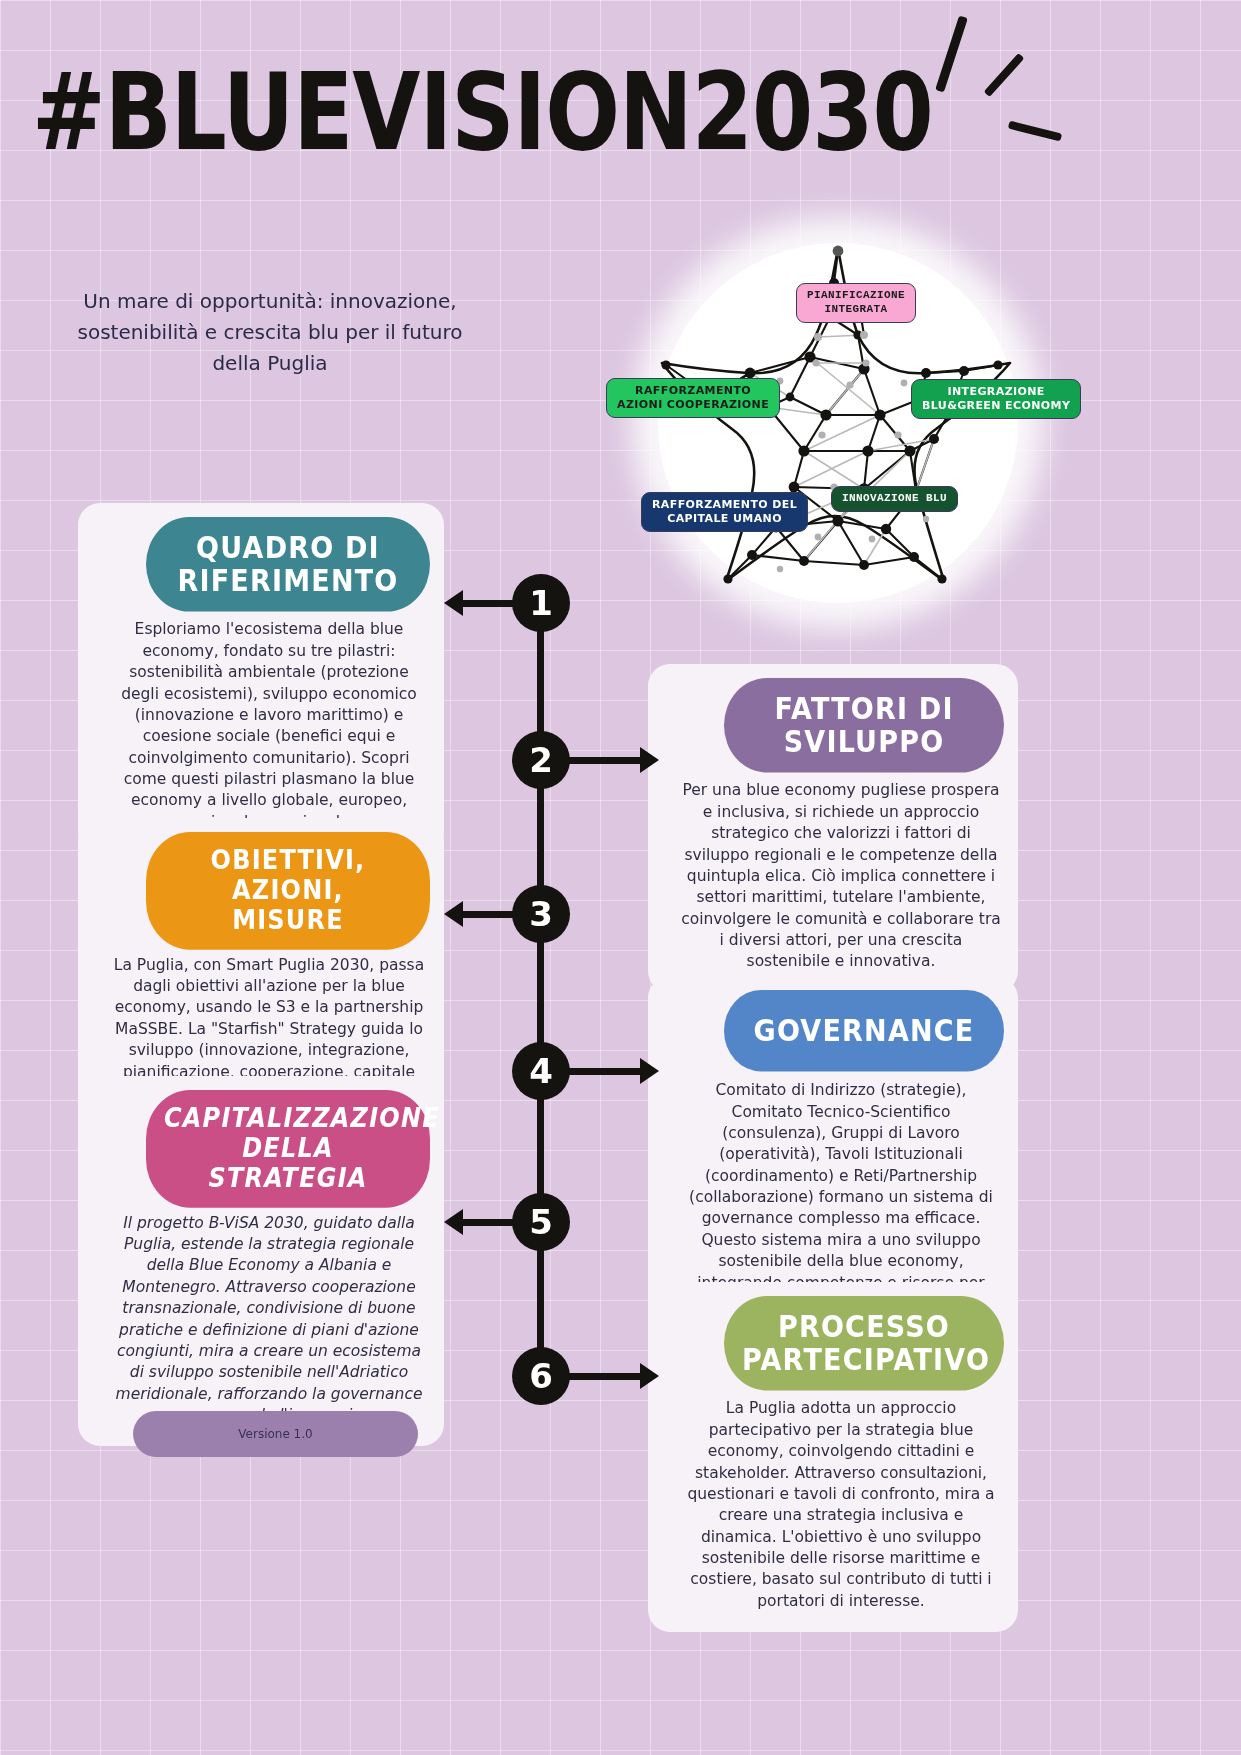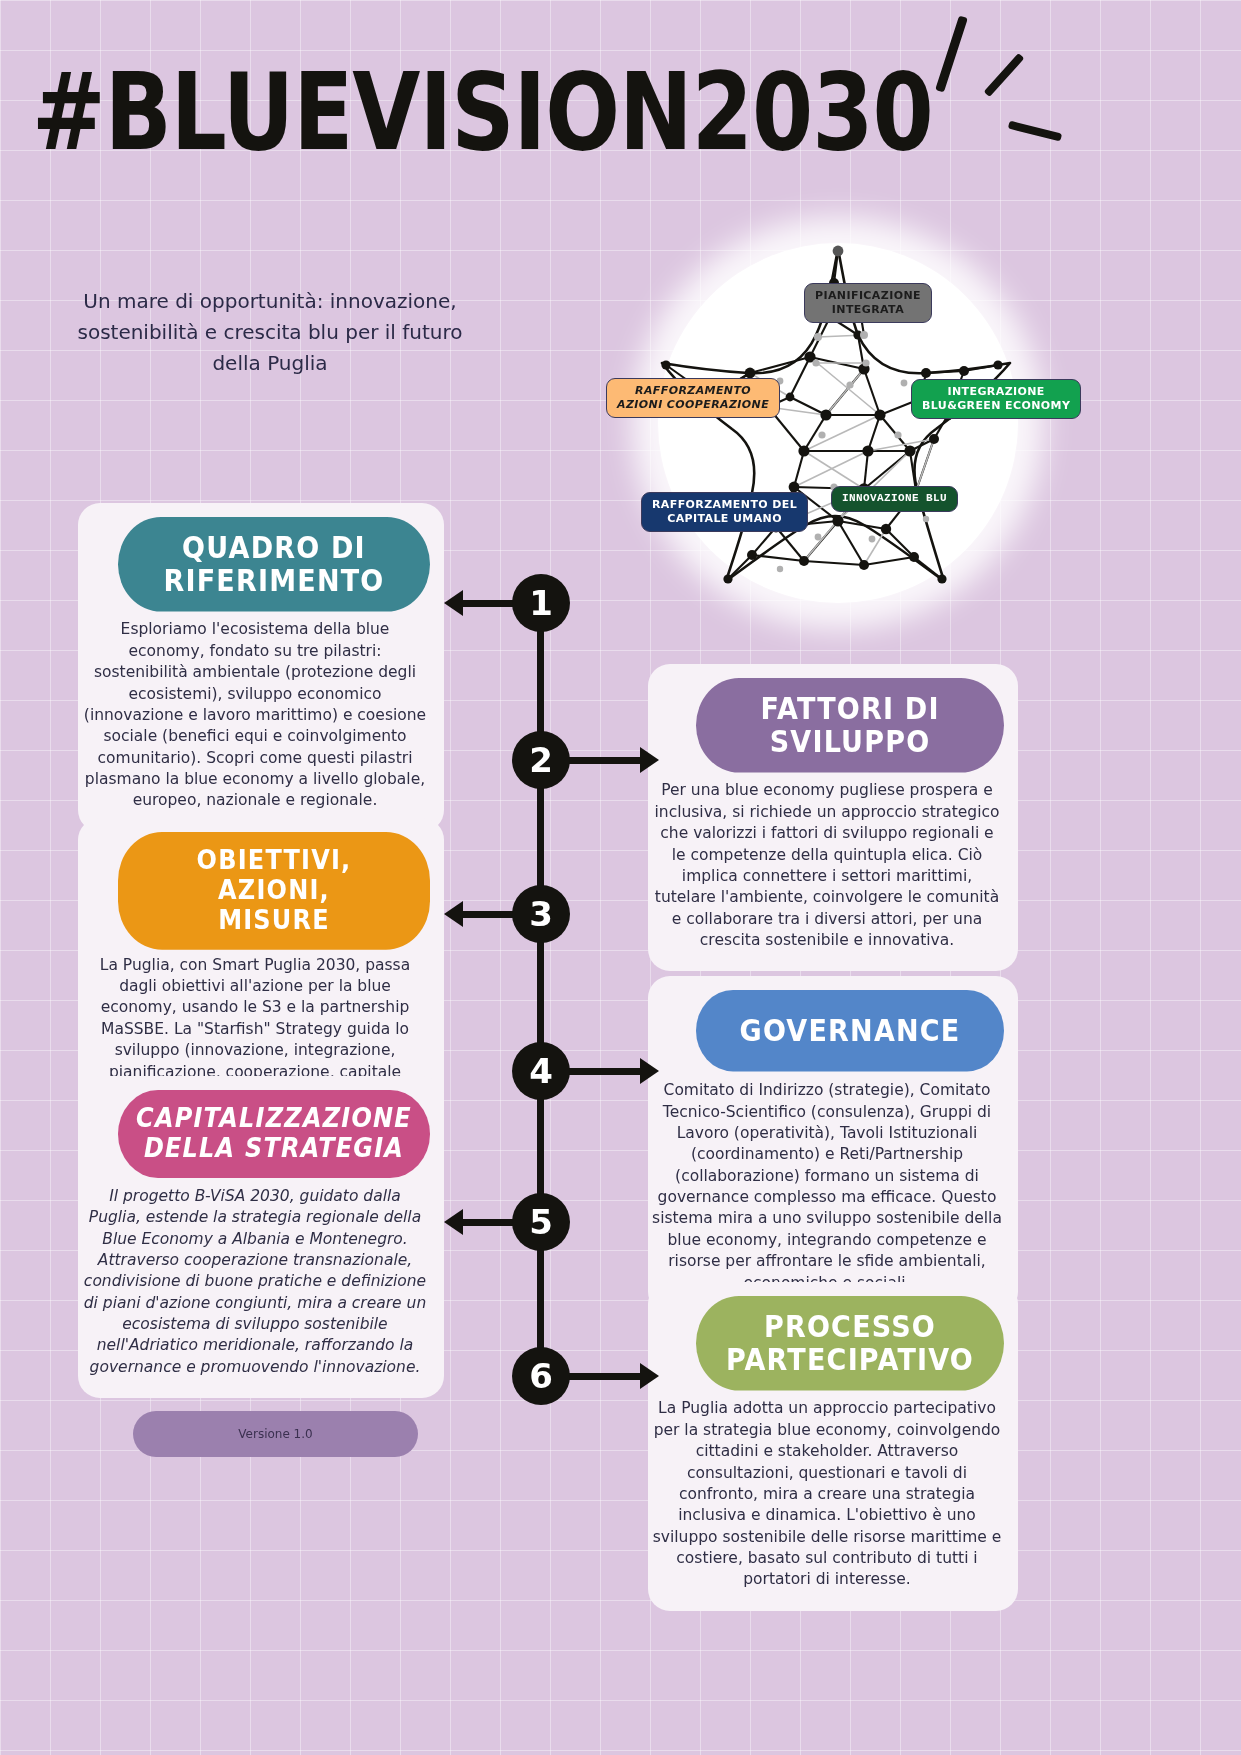--- a/index.html
+++ b/index.html
@@ -81,22 +81,22 @@
     border-radius: 9px;
     padding: 5px 10px;
     font-size: 11px;
     font-weight: bold;
     line-height: 1.25;
     text-align: center;
     letter-spacing: 0.4px;
     white-space: nowrap;
     border: 1.6px solid #3b3a5c;
   }
-  #label-pianificazione { left: 176px; top: 40px; background: #737373; color: #1c1c1c; }
-  #label-cooperazione  { left: -22px; top: 135px; background: #fdba74; color: #1c1c1c; font-style: italic; }
+  #label-pianificazione { left: 168px; top: 40px; background: #f9a8d4; color: #1c1c1c; font-family: Liberation Mono, monospace; }
+  #label-cooperazione  { left: -22px; top: 135px; background: #22c55e; color: #1c1c1c; }
   #label-integrazione  { left: 267px; top: 136px; background: #12a14f; color: #ffffff; margin-left: 16px; }
   #label-capitale      { left: 13px;  top: 249px; background: #17386e; color: #ffffff; }
   #label-innovazione   { left: 203px; top: 243px; background: #14532d; color: #ffffff; font-family: Liberation Mono, monospace; }
 
   
   #timeline-spine {
     position: absolute; left: 537px; top: 600px; width: 7px; height: 782px;
     background: #14130f;
   }
   .step-circle {
@@ -118,21 +118,21 @@
     z-index: 3;
   }
   .arrow-left  { border-right: 19px solid #14130f; }
   .arrow-right { border-left: 19px solid #14130f; }
 
   
   .card {
     position: absolute;
     background: #f7f2f7;
     border-radius: 22px;
-    padding: 14px 16px 20px 4px;
+    padding: 14px 16px 20px 32px;
   }
   .card-pill {
     border-radius: 44px;
     padding: 13px 18px;
     text-align: center;
     color: #ffffff;
     font-size: 27px;
     font-weight: bold;
     letter-spacing: 1.2px;
     line-height: 1.12;

